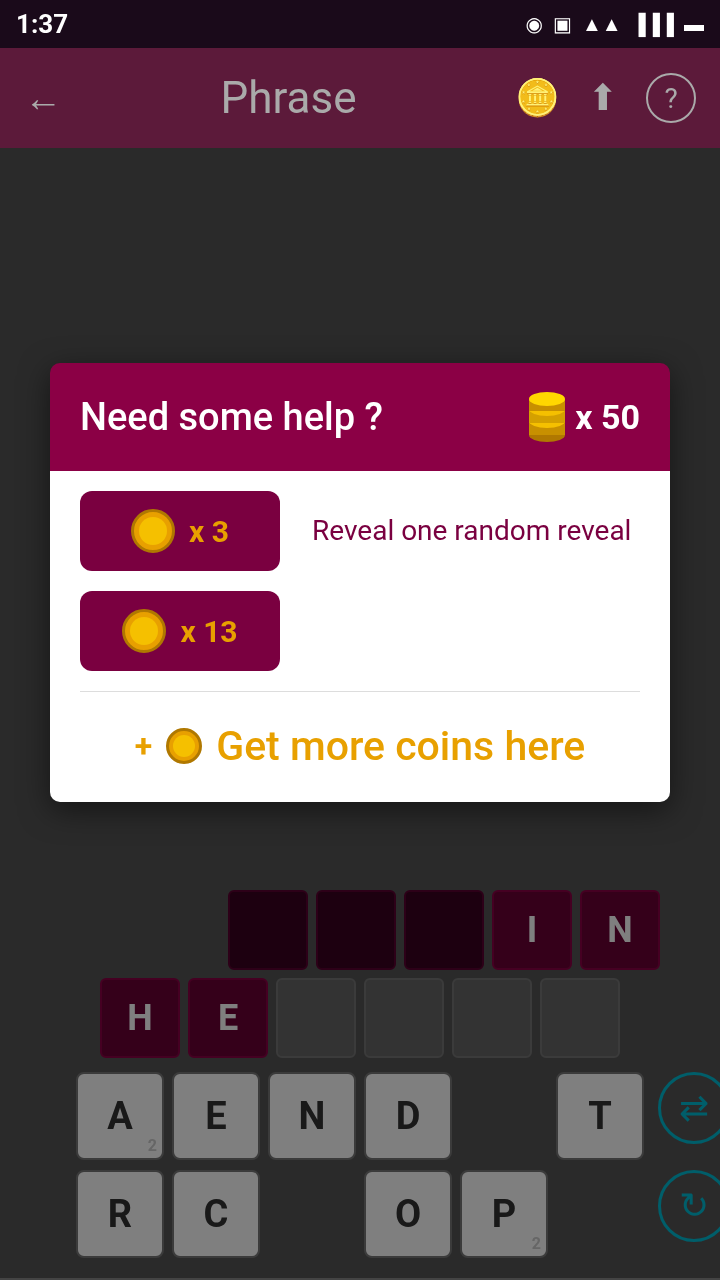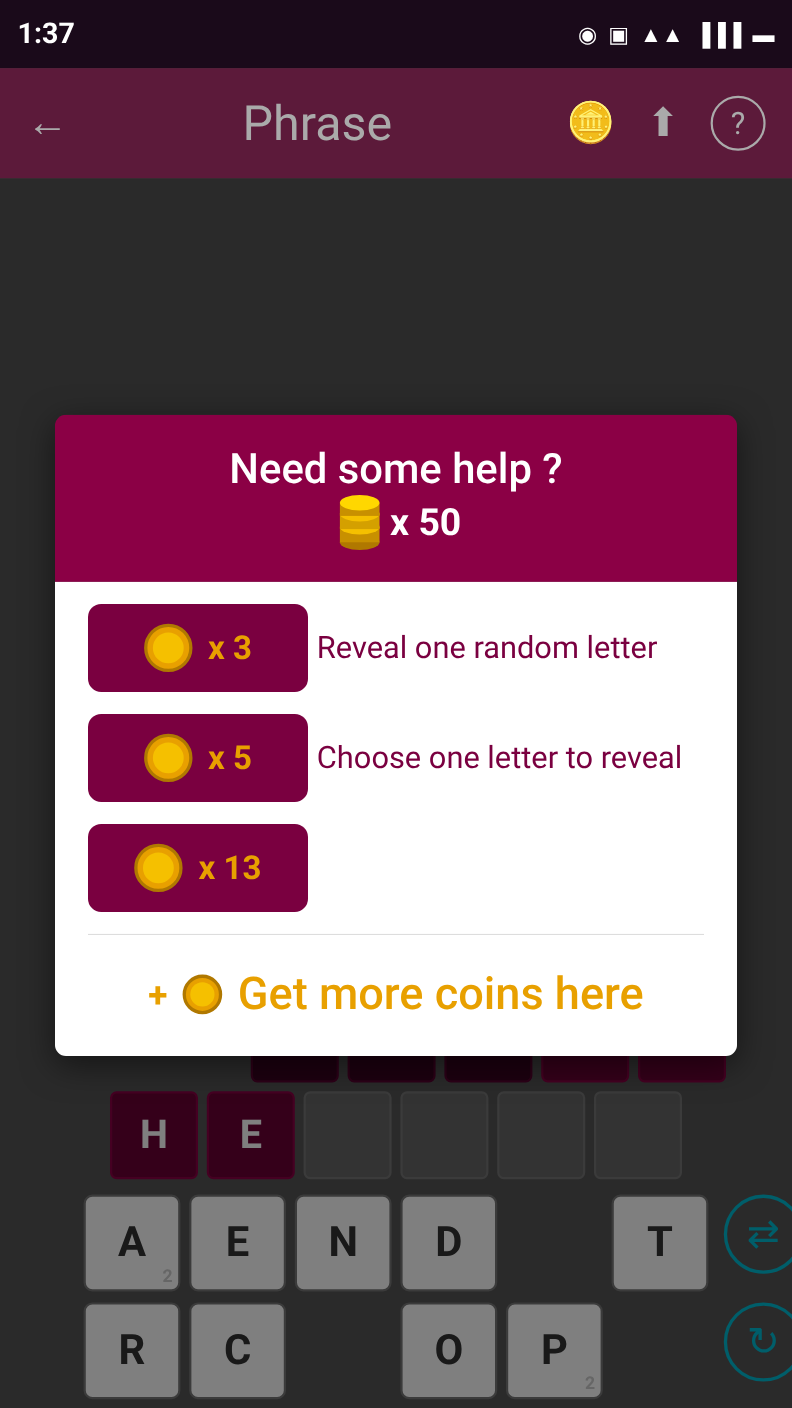--- a/index.html
+++ b/index.html
@@ -9,21 +9,21 @@
       height: 1280px;
       background: #444;
       font-family: 'Roboto', Arial, sans-serif;
       overflow: hidden;
       position: relative;
     }
 
     
     .status-bar {
       width: 100%;
-      height: 62px;
+      height: 48px;
       background: #1a0a1a;
       display: flex;
       align-items: center;
       justify-content: space-between;
       padding: 0 16px;
       position: relative;
       z-index: 10;
     }
     .status-time {
       color: white;
@@ -100,21 +100,20 @@
       box-shadow: 0 8px 30px rgba(0,0,0,0.5);
     }
 
     
     .dialog-header {
       background: #8b0045;
       padding: 28px 30px;
       display: flex;
       align-items: center;
       justify-content: space-between;
-      flex-direction: column;
     }
     .dialog-title {
       color: white;
       font-size: 38px;
       font-weight: 500;
     }
     .coin-info {
       display: flex;
       align-items: center;
       gap: 2px;
@@ -128,21 +127,21 @@
     
     .dialog-body {
       background: white;
       padding: 20px 30px 10px 30px;
     }
 
     
     .help-option {
       display: flex;
       align-items: center;
-      gap: 8px;
+      gap: 32px;
       margin-bottom: 20px;
     }
     .option-badge {
       background: #7a0040;
       border-radius: 12px;
       padding: 18px 20px;
       display: flex;
       align-items: center;
       gap: 14px;
       min-width: 200px;
@@ -349,32 +348,23 @@
 
     <div class="dialog-body">
 
       <div class="help-option">
         <div class="option-badge">
           <div class="coin-circle">
             <div class="coin-inner"></div>
           </div>
           <span class="option-cost">x 3</span>
         </div>
-        <span class="option-desc">Reveal one random letter</span>
+        <span class="option-desc">Reveal one random reveal</span>
       </div>
 
-      <div class="help-option">
-        <div class="option-badge">
-          <div class="coin-circle">
-            <div class="coin-inner"></div>
-          </div>
-          <span class="option-cost">x 5</span>
-        </div>
-        <span class="option-desc">Choose one letter to reveal</span>
-      </div>
 
       <div class="help-option">
         <div class="option-badge">
           <div class="coin-circle">
             <div class="coin-inner"></div>
           </div>
           <span class="option-cost">x 13</span>
         </div>
       </div>
 

